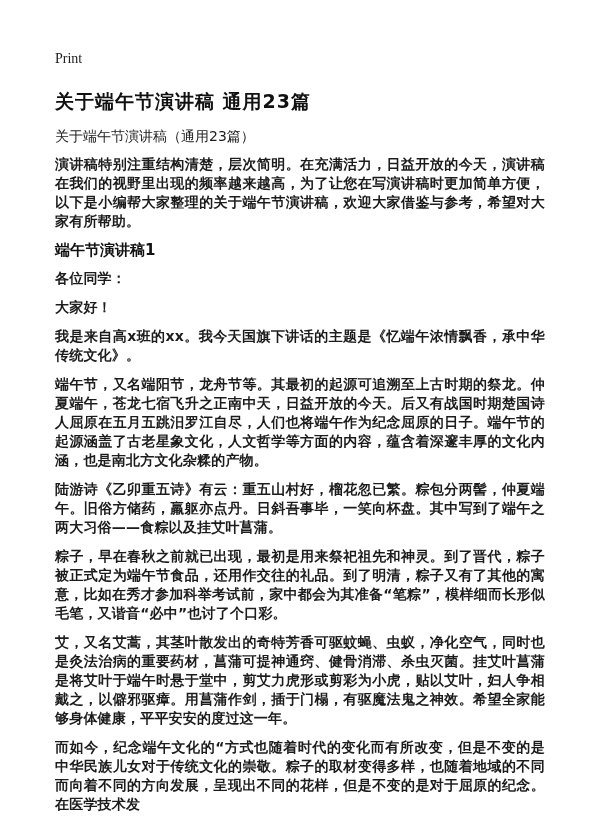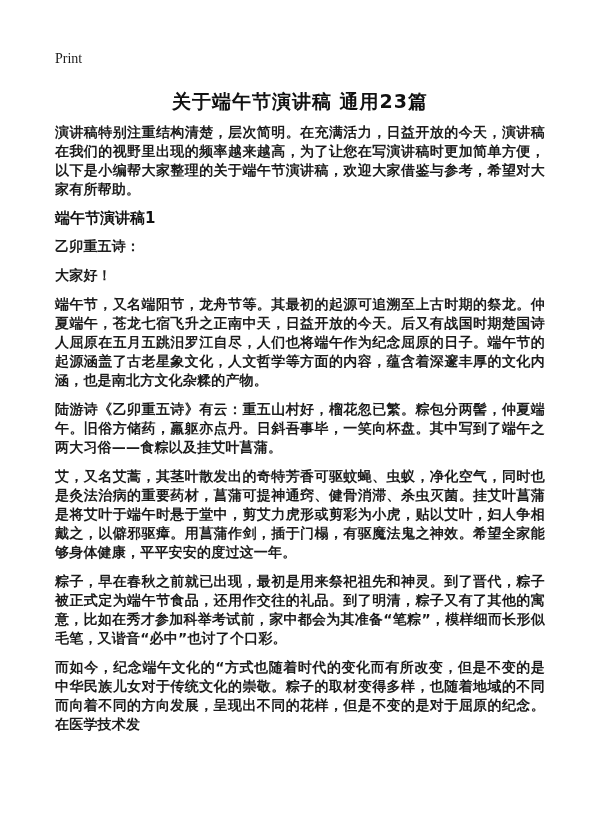--- a/index.html
+++ b/index.html
@@ -25,21 +25,20 @@
     display: inline-block;
     font-family: "Liberation Serif", serif;
     font-size: 14px;
     line-height: 16px;
     color: #1c1c1c;
     text-decoration: none;
     cursor: pointer;
   }
   .doc-title {
     margin: 22px 0 0 0;
-    text-align: center;
     font-size: 19px;
     line-height: 24px;
     font-weight: bold;
     color: #111111;
     letter-spacing: 1px;
   }
   .doc-subtitle {
     margin: 14px 0 0 0;
     font-size: 14px;
     line-height: 18px;
@@ -63,33 +62,35 @@
 </style>
 </head>
 <body>
 
 <div class="page">
 
   <a class="print-link">Print</a>
 
   <h1 class="doc-title">关于端午节演讲稿 通用23篇</h1>
 
+  <p class="doc-subtitle">关于端午节演讲稿（通用23篇）</p>
 
   <p class="body-par">演讲稿特别注重结构清楚，层次简明。在充满活力，日益开放的今天，演讲稿在我们的视野里出现的频率越来越高，为了让您在写演讲稿时更加简单方便，以下是小编帮大家整理的关于端午节演讲稿，欢迎大家借鉴与参考，希望对大家有所帮助。</p>
 
   <h2 class="section-heading">端午节演讲稿1</h2>
 
-  <p class="body-par">乙卯重五诗：</p>
+  <p class="body-par">各位同学：</p>
 
   <p class="body-par">大家好！</p>
 
+  <p class="body-par">我是来自高x班的xx。我今天国旗下讲话的主题是《忆端午浓情飘香，承中华传统文化》。</p>
 
   <p class="body-par">端午节，又名端阳节，龙舟节等。其最初的起源可追溯至上古时期的祭龙。仲夏端午，苍龙七宿飞升之正南中天，日益开放的今天。后又有战国时期楚国诗人屈原在五月五跳汨罗江自尽，人们也将端午作为纪念屈原的日子。端午节的起源涵盖了古老星象文化，人文哲学等方面的内容，蕴含着深邃丰厚的文化内涵，也是南北方文化杂糅的产物。</p>
 
   <p class="body-par">陆游诗《乙卯重五诗》有云：重五山村好，榴花忽已繁。粽包分两髻，仲夏端午。旧俗方储药，羸躯亦点丹。日斜吾事毕，一笑向杯盘。其中写到了端午之两大习俗——食粽以及挂艾叶菖蒲。</p>
 
+  <p class="body-par">粽子，早在春秋之前就已出现，最初是用来祭祀祖先和神灵。到了晋代，粽子被正式定为端午节食品，还用作交往的礼品。到了明清，粽子又有了其他的寓意，比如在秀才参加科举考试前，家中都会为其准备“笔粽”，模样细而长形似毛笔，又谐音“必中”也讨了个口彩。</p>
+
   <p class="body-par">艾，又名艾蒿，其茎叶散发出的奇特芳香可驱蚊蝇、虫蚁，净化空气，同时也是灸法治病的重要药材，菖蒲可提神通窍、健骨消滞、杀虫灭菌。挂艾叶菖蒲是将艾叶于端午时悬于堂中，剪艾力虎形或剪彩为小虎，贴以艾叶，妇人争相戴之，以僻邪驱瘴。用菖蒲作剑，插于门榻，有驱魔法鬼之神效。希望全家能够身体健康，平平安安的度过这一年。</p>
-
-  <p class="body-par">粽子，早在春秋之前就已出现，最初是用来祭祀祖先和神灵。到了晋代，粽子被正式定为端午节食品，还用作交往的礼品。到了明清，粽子又有了其他的寓意，比如在秀才参加科举考试前，家中都会为其准备“笔粽”，模样细而长形似毛笔，又谐音“必中”也讨了个口彩。</p>
 
   <p class="body-par">而如今，纪念端午文化的“方式也随着时代的变化而有所改变，但是不变的是中华民族儿女对于传统文化的崇敬。粽子的取材变得多样，也随着地域的不同而向着不同的方向发展，呈现出不同的花样，但是不变的是对于屈原的纪念。在医学技术发</p>
 
 </div>
 
 </body></html>

